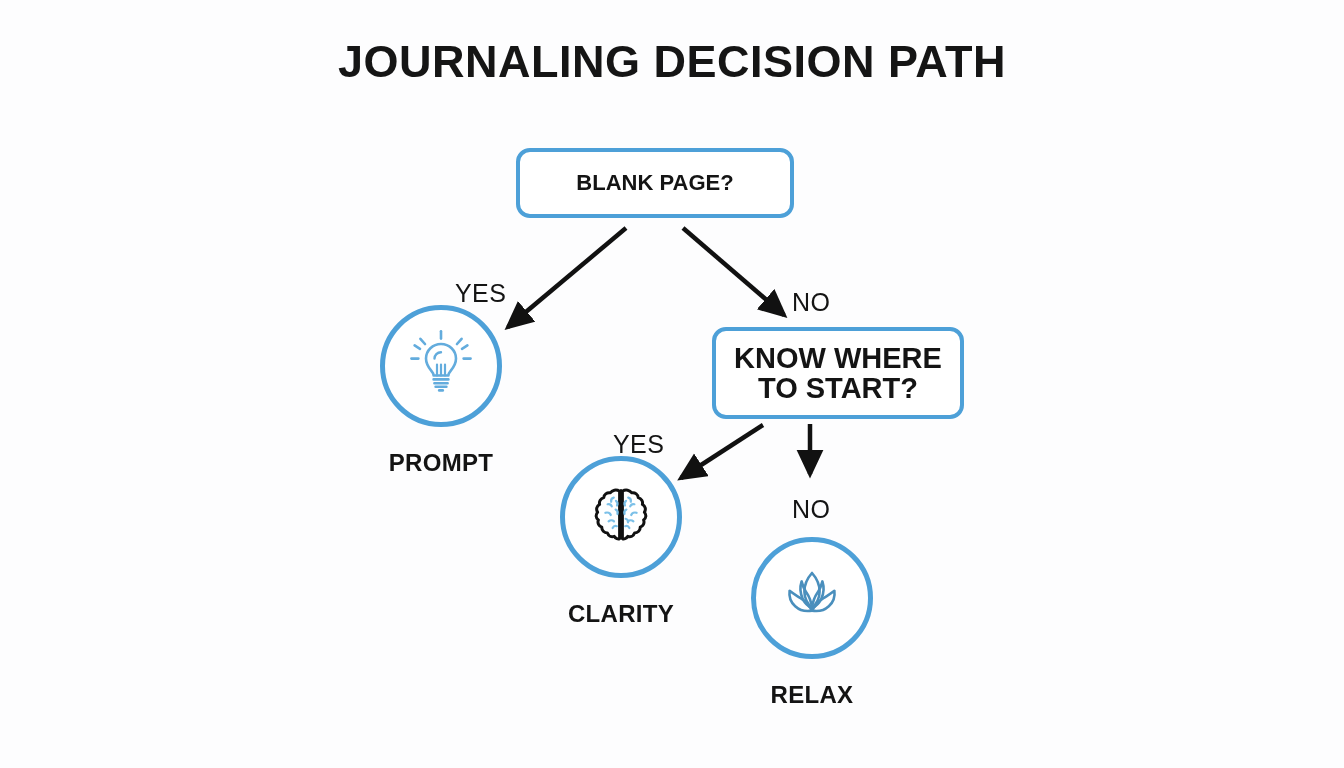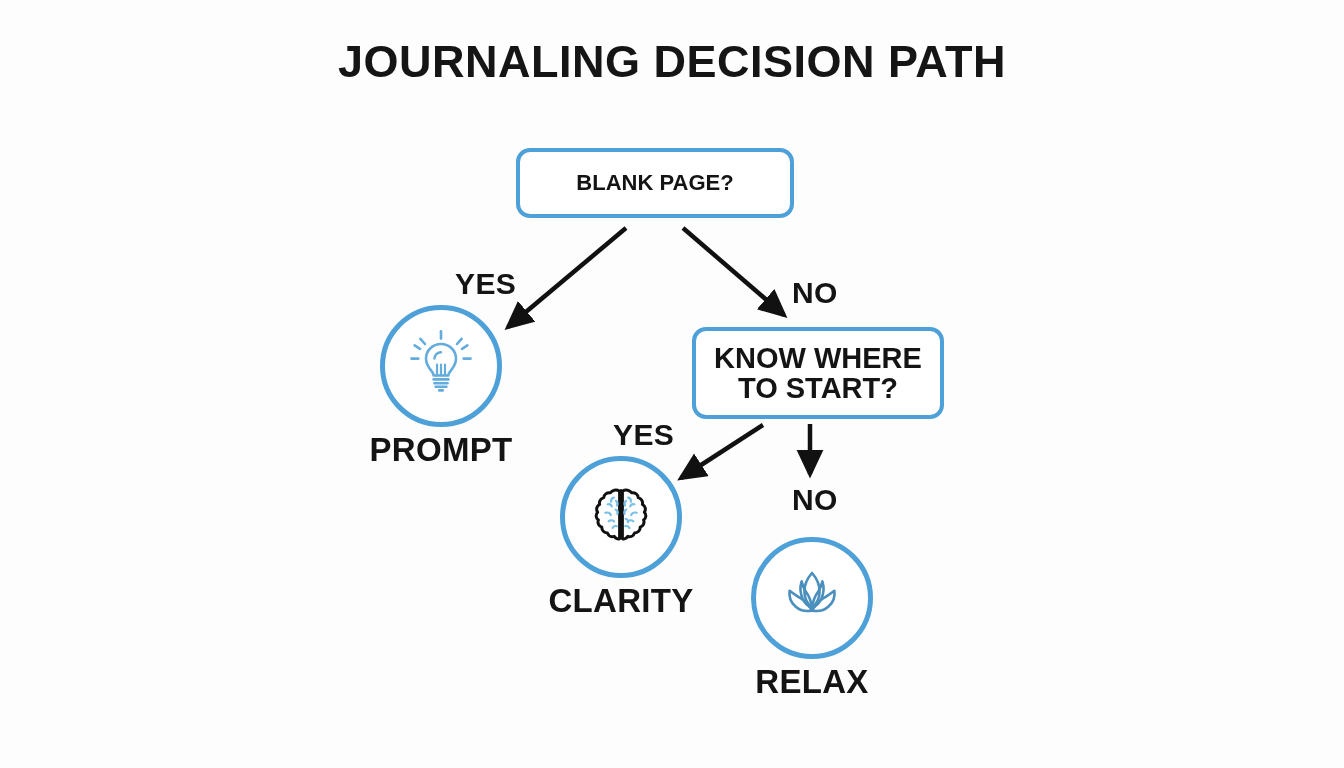--- a/index.html
+++ b/index.html
@@ -57,21 +57,21 @@
     line-height: 1.05;
   }
   #box-blank {
     left: 516px;
     top: 148px;
     width: 278px;
     height: 70px;
     font-size: 22px;
   }
   #box-know {
-    left: 692px;
+    left: 712px;
     top: 327px;
     width: 252px;
     height: 92px;
     font-size: 29px;
     padding: 0 6px;
   }
   .box-label {
     display: block;
     white-space: pre-line;
   }
@@ -89,39 +89,40 @@
     height: 122px;
     box-sizing: border-box;
     border: 5px solid #4da0d8;
     border-radius: 50%;
     background: #ffffff;
     display: flex;
     align-items: center;
     justify-content: center;
   }
   .outcome-label {
-    margin-top: 4px;
-    font-size: 33px;
+    margin-top: 22px;
+    font-size: 24px;
     font-weight: bold;
     color: #141414;
     letter-spacing: 0.3px;
     white-space: nowrap;
   }
   #node-prompt { left: 361px; top: 305px; }
   #node-clarity { left: 541px; top: 456px; }
   #node-relax  { left: 732px; top: 537px; }
 
   
   .edge-label {
     position: absolute;
-    font-size: 30px;
-    font-weight: bold;
+    font-size: 25px;
+    font-weight: normal;
     color: #141414;
     letter-spacing: 0.4px;
     white-space: nowrap;
+    margin-top: 12px;
   }
   #label-yes-1 { left: 455px; top: 267px; }
   #label-no-1  { left: 792px; top: 276px; }
   #label-yes-2 { left: 613px; top: 418px; }
   #label-no-2  { left: 792px; top: 483px; }
 </style>
 </head>
 <body>
 
 <div id="canvas">

